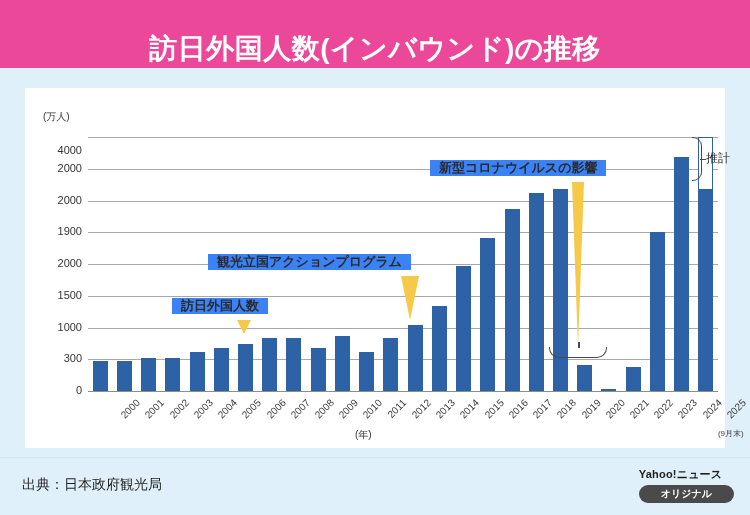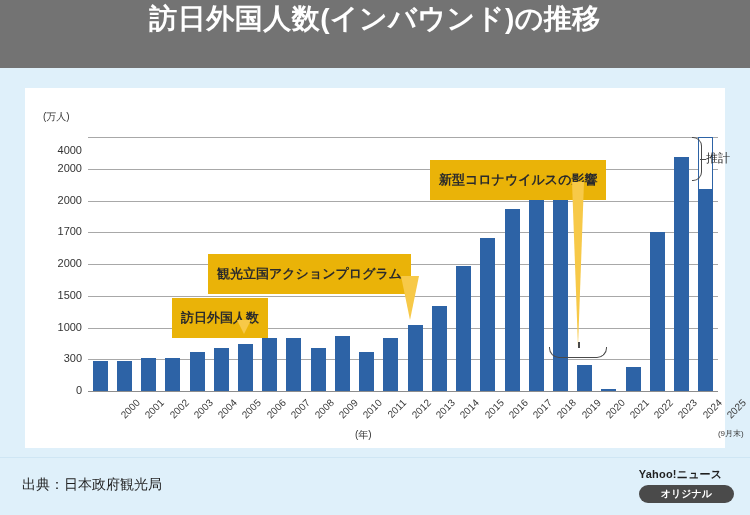--- a/index.html
+++ b/index.html
@@ -6,22 +6,22 @@
   html, body {
     width: 750px; height: 515px;
     font-family: "Liberation Sans", "DejaVu Sans", sans-serif;
     overflow: hidden;
   }
   body { background: #dff0fa; position: relative; }
 
   
   .header {
     position: absolute; left: 0; top: 0; width: 750px; height: 68px;
-    background: #737373;
-    display: flex; align-items: flex-start; justify-content: center;
+    background: #ec4899;
+    display: flex; align-items: flex-end; justify-content: center;
   }
   .header-title {
     color: #ffffff; font-size: 28px; font-weight: bold;
     letter-spacing: 0.5px; white-space: nowrap;
   }
 
   
   .body-area {
     position: absolute; left: 0; top: 68px; width: 750px; height: 389px;
     background: #dff0fa;
@@ -76,23 +76,23 @@
   .xnote {
     position: absolute; font-size: 8px; color: #3a3a3a; white-space: nowrap;
   }
   .xaxis-title {
     position: absolute; font-size: 10px; color: #333;
     left: 355px; top: 428px;
   }
 
   
   .callout {
-    position: absolute; background: #eab308;
+    position: absolute; background: #3b82f6;
     color: #2b2b2b; font-size: 13px; font-weight: bold;
-    padding: 12px 9px; white-space: nowrap; line-height: 1.25;
+    padding: 0 9px; white-space: nowrap; line-height: 1.25;
   }
   .callout-tip {
     position: absolute; width: 0; height: 0;
   }
 
   
   .brace-covid {
     position: absolute; left: 549px; top: 347px;
     width: 58px; height: 11px;
     border-bottom: 1.5px solid #4a4a4a;
@@ -156,21 +156,21 @@
 <div class="body-area"></div>
 
 <div class="chart-card"></div>
 
 <div class="ylabel-unit">(万人)</div>
 
 <div id="yticks">
     <div class="ytick" style="left: 36px; top: 144px;">4000</div>
     <div class="ytick" style="left: 36px; top: 161.75px;">2000</div>
     <div class="ytick" style="left: 36px; top: 193.5px;">2000</div>
-    <div class="ytick" style="left: 36px; top: 225.25px;">1700</div>
+    <div class="ytick" style="left: 36px; top: 225.25px;">1900</div>
     <div class="ytick" style="left: 36px; top: 257px;">2000</div>
     <div class="ytick" style="left: 36px; top: 288.75px;">1500</div>
     <div class="ytick" style="left: 36px; top: 320.5px;">1000</div>
     <div class="ytick" style="left: 36px; top: 352.25px;">300</div>
     <div class="ytick" style="left: 36px; top: 384px;">0</div>
   </div>
 <div id="grid">
     <div class="gridline" style="left: 88px; top: 137px; width: 630px;"></div>
     <div class="gridline" style="left: 88px; top: 168.75px; width: 630px;"></div>
     <div class="gridline" style="left: 88px; top: 200.5px; width: 630px;"></div>

